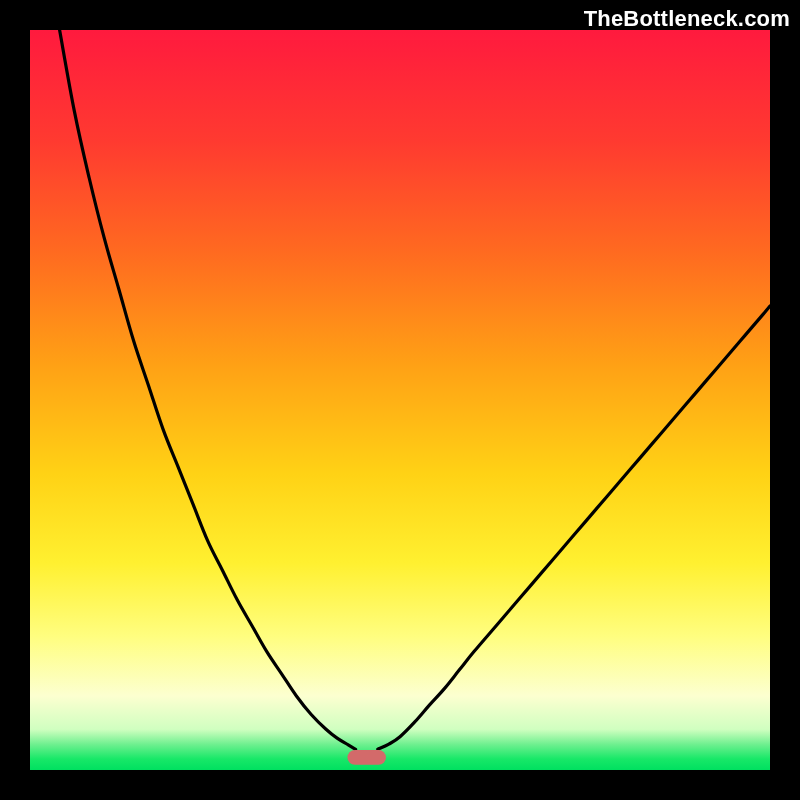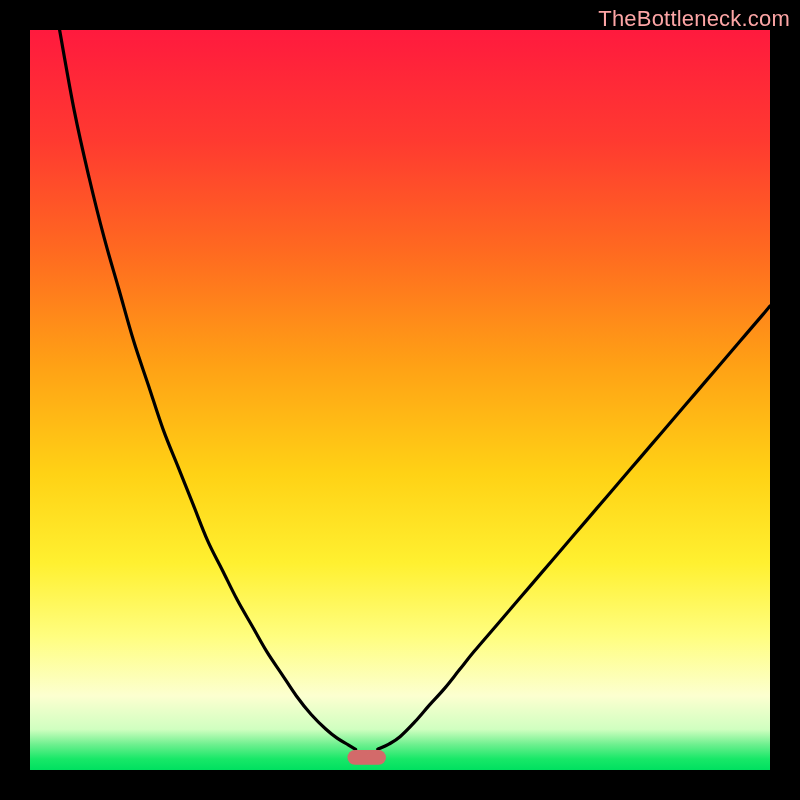--- a/index.html
+++ b/index.html
@@ -16,23 +16,23 @@
     left: 30px;
     top: 30px;
     width: 740px;
     height: 740px;
     background: #000;
   }
   .watermark {
     position: absolute;
     top: 6px;
     right: 10px;
-    color: #fca5a5;
+    color: #ffffff;
     font-size: 22px;
-    font-weight: 400;
+    font-weight: 700;
     letter-spacing: 0.2px;
     z-index: 10;
   }
 </style>
 </head>
 <body>
 
 <div class="frame">
   <svg id="chart-svg" width="740" height="740" viewBox="0 0 740 740">
     <defs>

